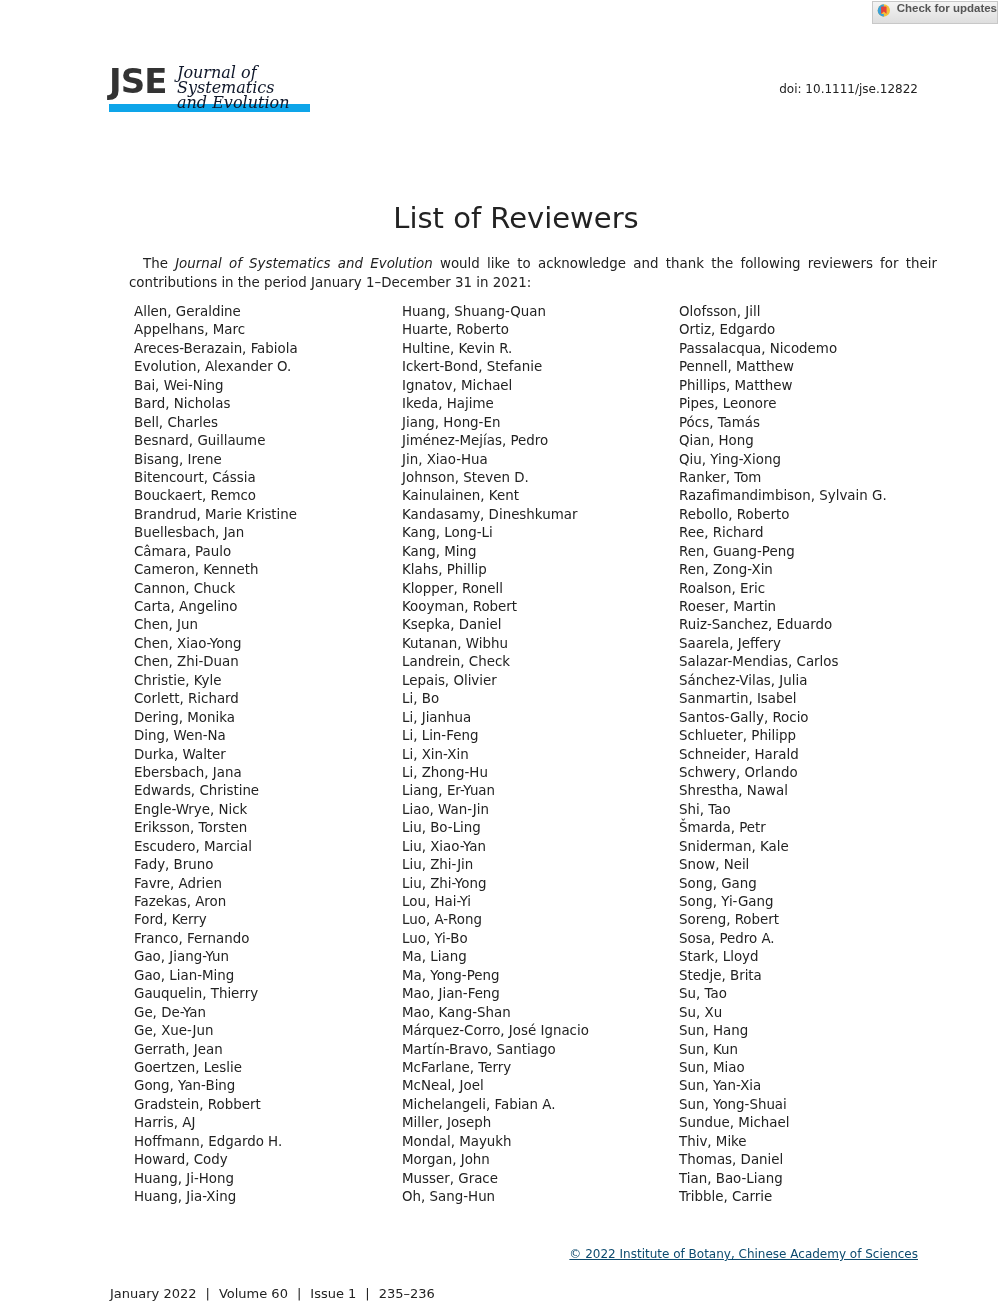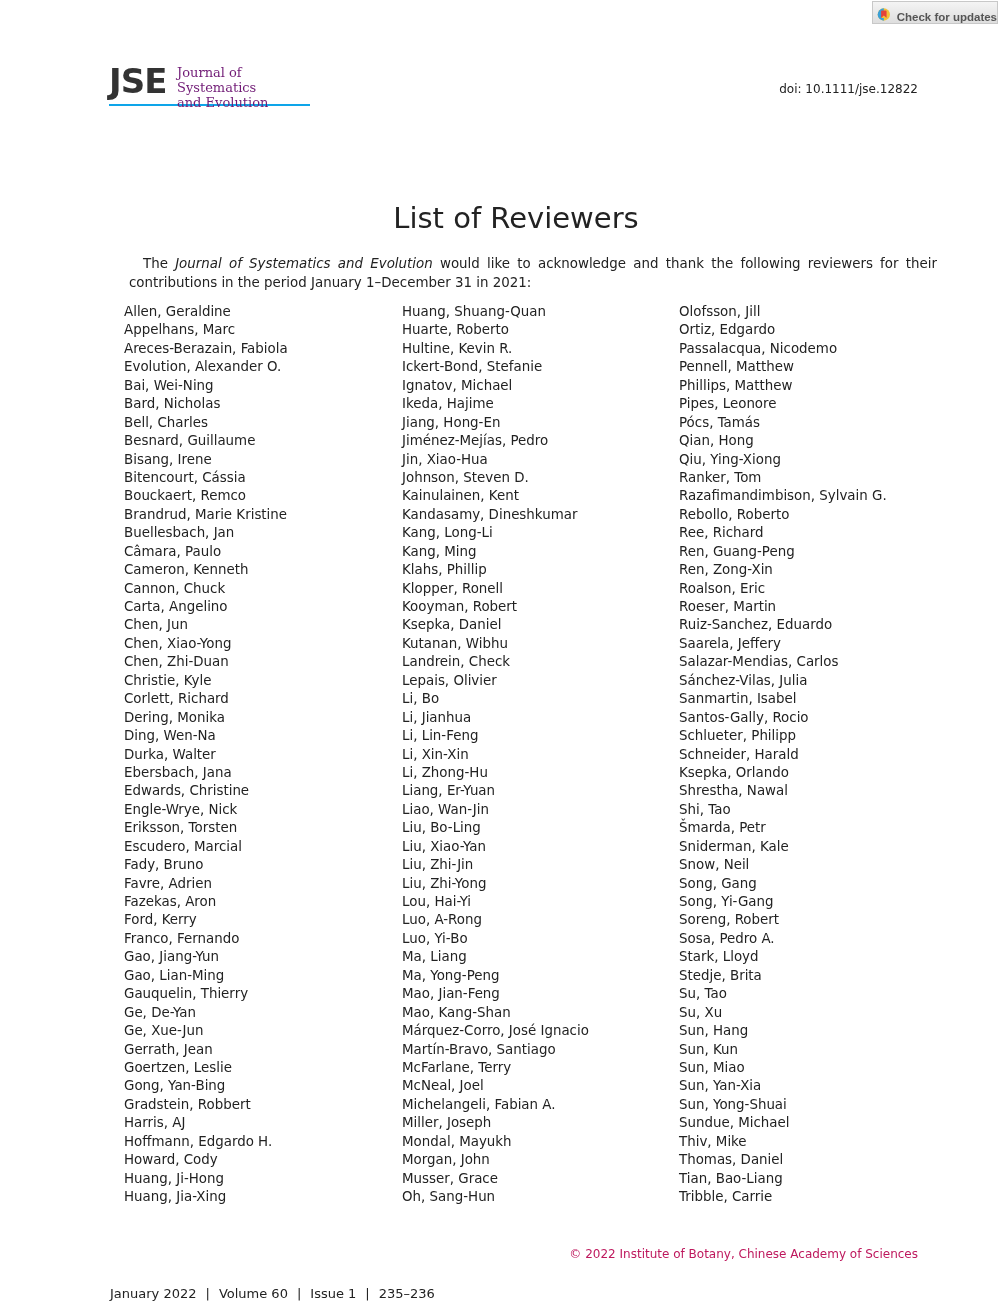--- a/index.html
+++ b/index.html
@@ -1,53 +1,53 @@
 <!DOCTYPE html>
 <html><head>
 <meta charset="utf-8">
 <style>
   html, body { margin: 0; padding: 0; background: #ffffff; }
   body { width: 1000px; height: 1310px; position: relative; overflow: hidden;
          font-family: "DejaVu Sans", sans-serif; color: #222; }
 
   .cfu { position: absolute; left: 872px; top: 1px; width: 126px; height: 23px;
          background: linear-gradient(#f4f4f4, #dedede); border: 1px solid #c8c8c8;
-         box-sizing: border-box; display: flex; align-items: flex-end; cursor: pointer; }
+         box-sizing: border-box; display: flex; align-items: flex-start; cursor: pointer; }
   .cfu-icon { width: 17px; height: 17px; margin-left: 4px; margin-right: 6px; }
   .cfu-label { font-family: "Liberation Sans", sans-serif; font-size: 11.5px;
                font-weight: bold; color: #555; white-space: nowrap; }
 
   .logo { position: absolute; left: 109px; top: 62px; width: 201px; height: 42px;
-          border-bottom: 2px solid #0ea5e9; }
+          border-bottom: 8px solid #0ea5e9; }
   .logo-mark { position: absolute; left: 0; top: 0; font-family: "DejaVu Sans", sans-serif;
                font-weight: bold; font-size: 34px; letter-spacing: -1px; color: #333;
                line-height: 38px; }
   .logo-text { position: absolute; left: 68px; top: 3px; font-family: "DejaVu Serif", serif;
-               font-size: 13px; line-height: 15px; color: #701a75; }
+               font-size: 16px; line-height: 15px; color: #0f172a; font-style: italic; }
 
   .doi { position: absolute; right: 82px; top: 82px; font-size: 12px; color: #222; }
 
   .title { position: absolute; left: 0; width: 1000px; top: 185px; text-align: center;
            font-size: 29px; color: #222; font-weight: normal; margin: 16px; }
 
   .intro { position: absolute; left: 110px; width: 808px; top: 255px; font-size: 13.4px;
            line-height: 18.5px; text-align: justify; color: #222; margin-left: 19px; }
   .intro .p1 { text-indent: 14px; }
   .intro em { font-style: italic; }
 
   .cols { position: absolute; top: 303px; left: 124px; width: 800px; }
   .col { position: absolute; top: 0; }
-  .col-1 { left: 0; }
+  .col-1 { left: 10px; }
   .col-2 { left: 278px; }
   .col-3 { left: 555px; }
   .name { font-size: 13.4px; line-height: 18.45px; height: 18.45px; white-space: nowrap; color: #222; }
 
   .footer-left { position: absolute; left: 110px; top: 1246px; font-size: 13px; color: #222; white-space: nowrap; margin-top: 40px; }
   .footer-left .sep { margin: 0 9px; }
-  .footer-right { position: absolute; right: 82px; top: 1247px; font-size: 12px; color: #be185d; white-space: nowrap; }
+  .footer-right { position: absolute; right: 82px; top: 1247px; font-size: 12px; color: #0c4a6e; white-space: nowrap; text-decoration: underline; }
 </style>
 </head>
 <body>
 
 <div class="cfu">
   <svg class="cfu-icon" viewBox="0 0 20 20">
     <circle cx="10" cy="10" r="9" fill="#f3c13a"></circle>
     <path d="M10 1 A9 9 0 0 0 1 10 A9 9 0 0 0 10 19" fill="#3aa0d8"></path>
     <rect x="6" y="4" width="8" height="11" rx="1" fill="#e5423a"></rect>
     <path d="M6 15 L10 11.5 L14 15 Z" fill="#f3c13a"></path>
@@ -193,21 +193,21 @@
       <div class="name">Roalson, Eric</div>
       <div class="name">Roeser, Martin</div>
       <div class="name">Ruiz-Sanchez, Eduardo</div>
       <div class="name">Saarela, Jeffery</div>
       <div class="name">Salazar-Mendias, Carlos</div>
       <div class="name">Sánchez-Vilas, Julia</div>
       <div class="name">Sanmartin, Isabel</div>
       <div class="name">Santos-Gally, Rocio</div>
       <div class="name">Schlueter, Philipp</div>
       <div class="name">Schneider, Harald</div>
-      <div class="name">Ksepka, Orlando</div>
+      <div class="name">Schwery, Orlando</div>
       <div class="name">Shrestha, Nawal</div>
       <div class="name">Shi, Tao</div>
       <div class="name">Šmarda, Petr</div>
       <div class="name">Sniderman, Kale</div>
       <div class="name">Snow, Neil</div>
       <div class="name">Song, Gang</div>
       <div class="name">Song, Yi-Gang</div>
       <div class="name">Soreng, Robert</div>
       <div class="name">Sosa, Pedro A.</div>
       <div class="name">Stark, Lloyd</div>

